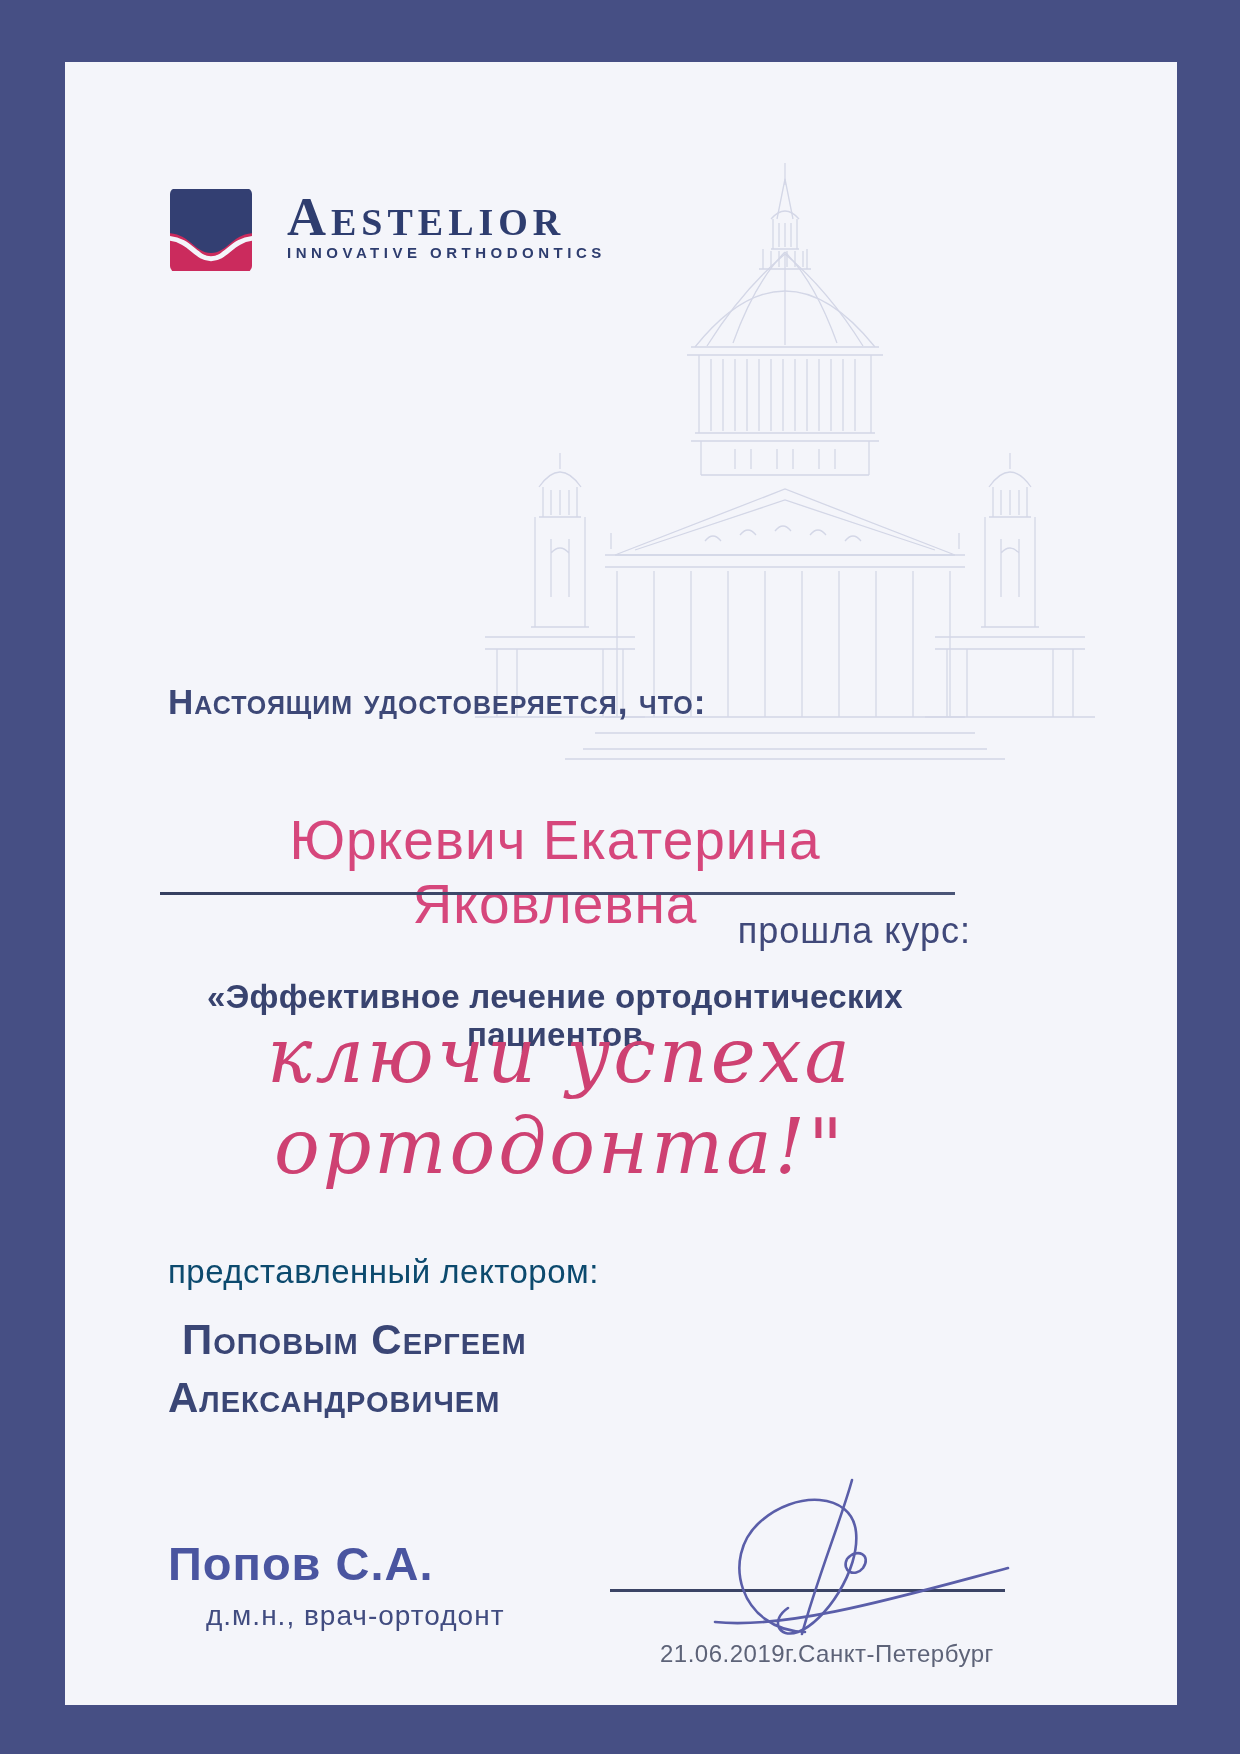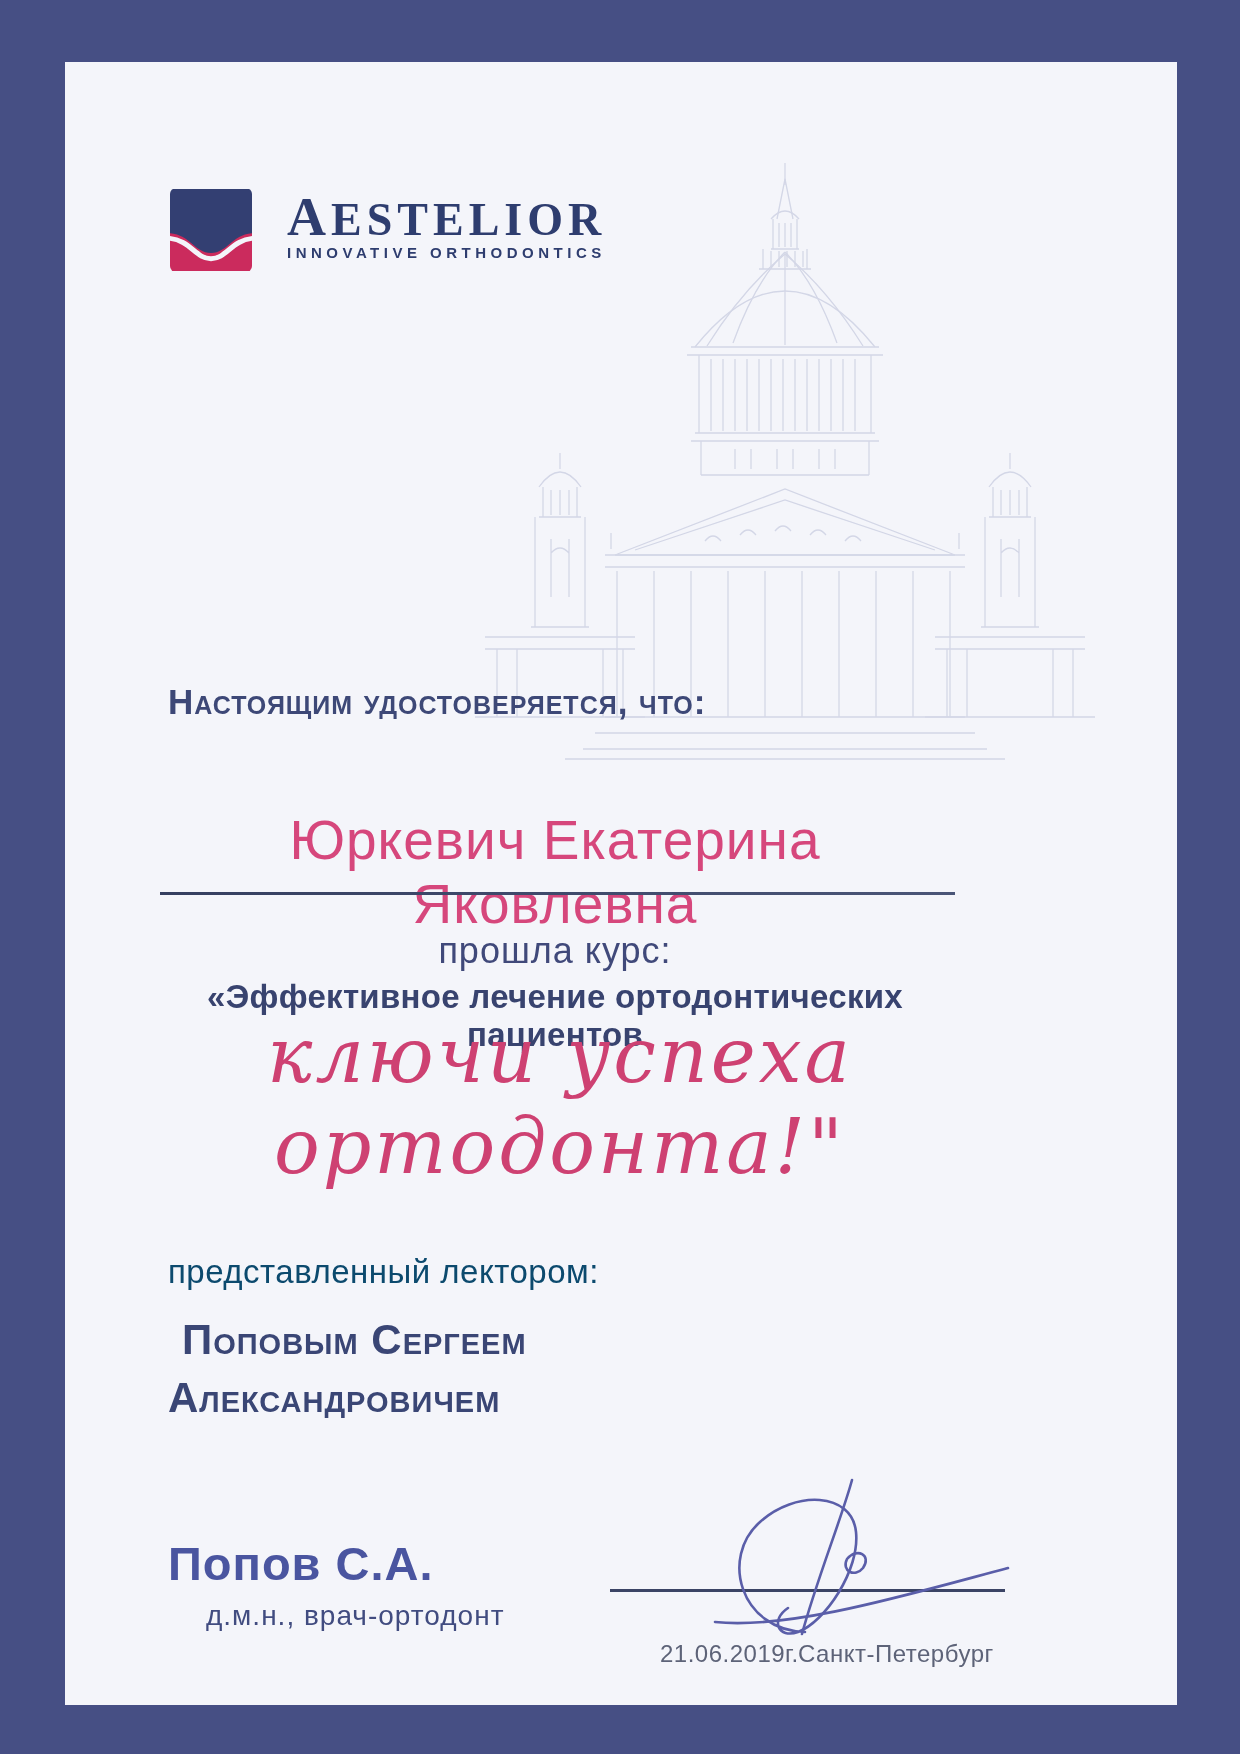--- a/index.html
+++ b/index.html
@@ -19,22 +19,22 @@
   .abs{position:absolute;}
   
   .logo-icon{
     left:105px;top:126px;width:82px;height:84px;
     border-radius:6px;overflow:hidden;z-index:2;
   }
   .logo-text{left:222px;top:128px;z-index:2;}
   .brand{
     display:block;
     font-family:"Liberation Serif", serif;
-    font-weight:700;font-size:46px;line-height:1;
-    letter-spacing:5px;color:#2e3d6f;text-transform:uppercase;text-align:right;
+    font-weight:700;font-size:38px;line-height:1;
+    letter-spacing:5px;color:#2e3d6f;text-transform:uppercase;
   }
   .brand::first-letter{font-size:54px;}
   .tagline{
     display:block;
     font-size:15px;font-weight:700;letter-spacing:4.5px;
     color:#2e3d6f;
   }
   
   .watermark{left:390px;top:95px;width:660px;height:615px;opacity:.8;z-index:0;}
   
@@ -50,22 +50,22 @@
   }
   .recipient{
     left:85px;top:746px;width:810px;z-index:1;text-align:center;
     font-size:55px;font-weight:400;letter-spacing:1px;color:#d6477c;
   }
   .name-underline{
     left:95px;top:830px;width:795px;height:3px;z-index:1;
     background:linear-gradient(to right,#353f60,#4a5577);
   }
   .course-lead{
-    left:85px;top:848px;width:810px;z-index:1;text-align:center;
-    font-size:36px;font-weight:400;color:#40497a;letter-spacing:1px;margin-top:20px;
+    left:96px;top:848px;width:810px;z-index:1;text-align:right;
+    font-size:36px;font-weight:400;color:#40497a;letter-spacing:1px;
   }
   .course-bold{
     left:85px;top:916px;width:810px;z-index:1;text-align:center;
     font-size:33px;font-weight:700;color:#38436f;letter-spacing:.3px;
   }
   .course-script{
     left:50px;top:948px;width:890px;z-index:1;text-align:center;
     font-family:"DejaVu Serif", serif;font-style:italic;
     font-size:76px;letter-spacing:3px;color:#ce4172;line-height:1.2;
   }

